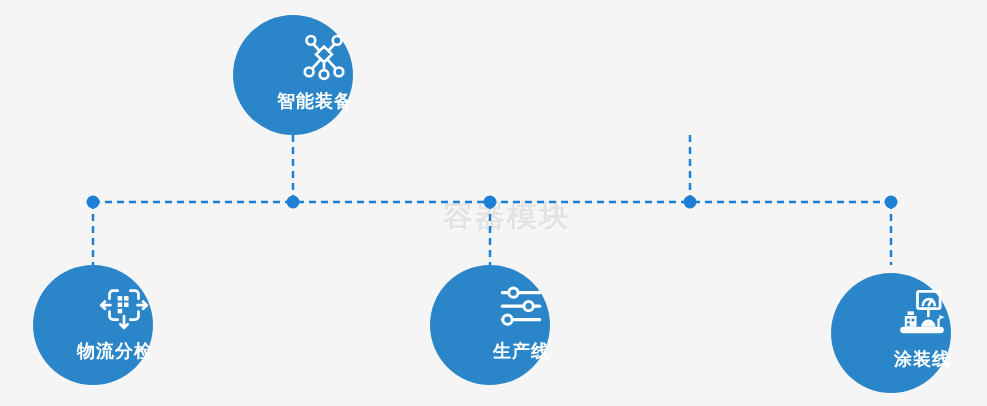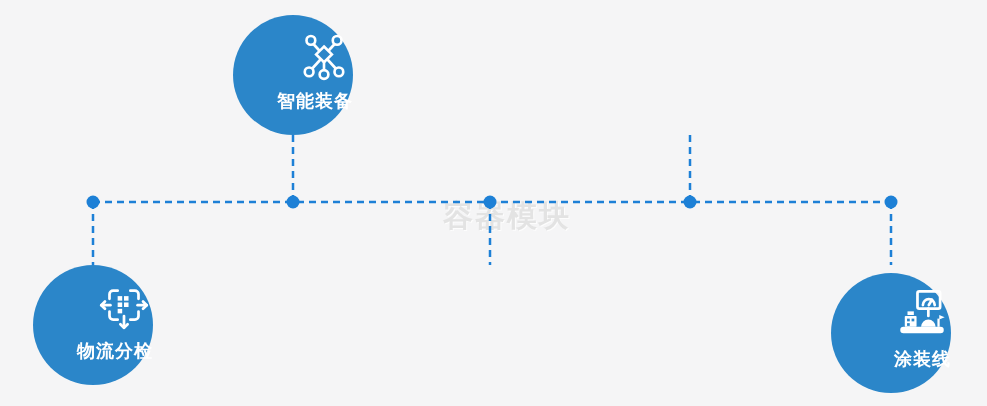--- a/index.html
+++ b/index.html
@@ -151,20 +151,37 @@
           <rect x="32" y="20" width="5" height="5"></rect>
           <rect x="25" y="27" width="5" height="5"></rect>
           <rect x="32" y="27" width="5" height="5"></rect>
           <rect x="25" y="34" width="5" height="5"></rect>
         </g>
       </svg>
     </span>
     <span class="label">物流分检</span>
   </div>
 
+  <div class="node n4">
+    <span class="icon-wrap">
+      <svg width="54" height="54" viewBox="0 0 64 64" xmlns="http://www.w3.org/2000/svg">
+        <g class="s" stroke-width="4" stroke-linecap="round">
+          <line x1="10" y1="15" x2="54" y2="15"></line>
+          <line x1="10" y1="31" x2="54" y2="31"></line>
+          <line x1="10" y1="47" x2="54" y2="47"></line>
+        </g>
+        <g class="bf" stroke-width="3.5">
+          <circle cx="23" cy="15" r="5.5"></circle>
+          <circle cx="41" cy="31" r="5.5"></circle>
+          <circle cx="16" cy="47" r="5.5"></circle>
+        </g>
+      </svg>
+    </span>
+    <span class="label">生产线</span>
+  </div>
 
   <div class="node n5">
     <span class="icon-wrap">
       <svg width="58" height="58" viewBox="0 0 64 64" xmlns="http://www.w3.org/2000/svg">
         <g class="s" stroke-width="3" stroke-linecap="round" stroke-linejoin="round">
           <rect x="27" y="6" width="25" height="19" rx="2"></rect>
           <path d="M33 21 a6.5 6.5 0 0 1 13 0"></path>
           <line x1="39.5" y1="21" x2="43" y2="15"></line>
           <line x1="39" y1="25" x2="39" y2="33"></line>
         </g>

